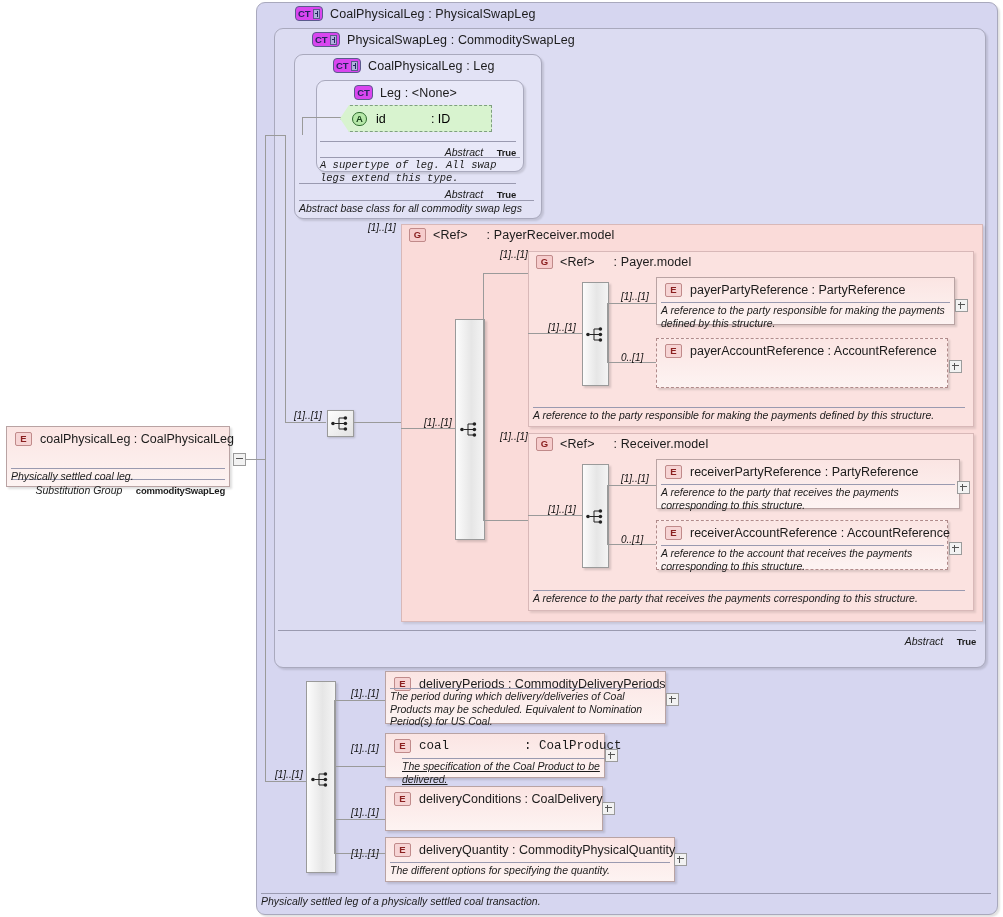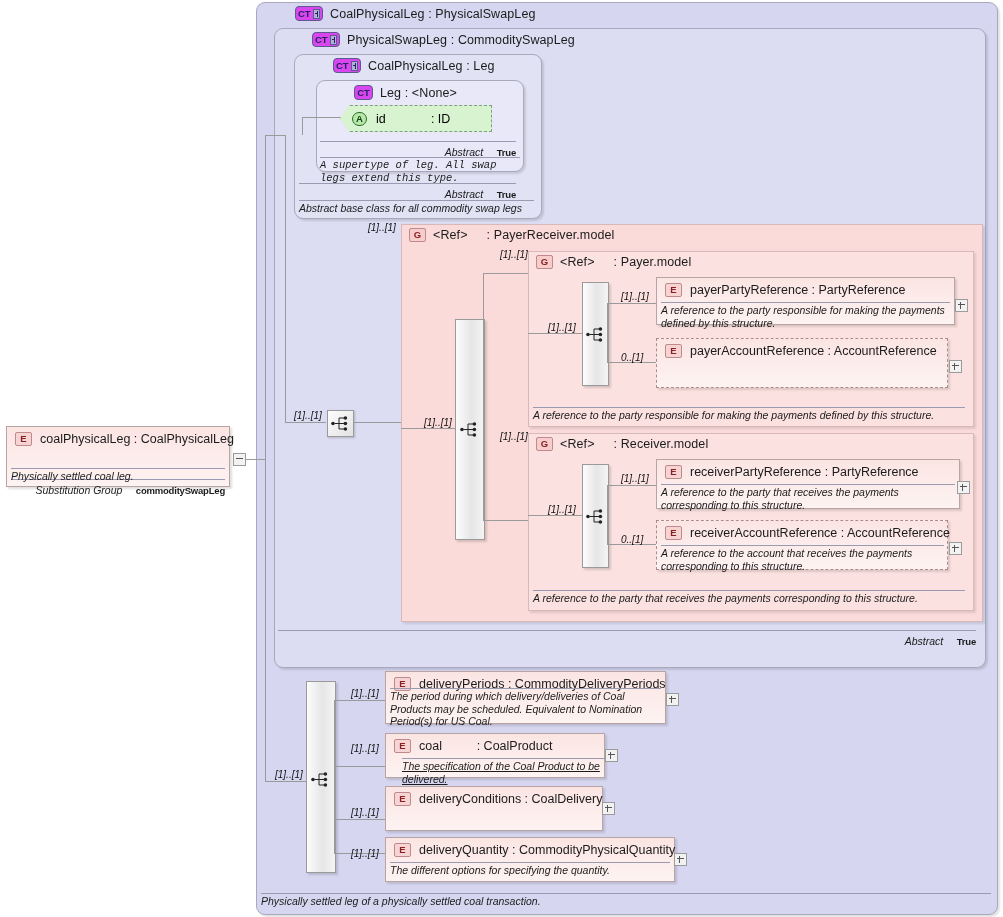--- a/index.html
+++ b/index.html
@@ -331,21 +331,21 @@
       <span class="badge badge-e">E</span>
       <span>deliveryPeriods : CommodityDeliveryPeriods</span>
     </div>
     <div class="edesc" style="left:4px;top:16px;width:271px;">The period during which delivery/deliveries of Coal Products may be scheduled. Equivalent to Nomination Period(s) for US Coal.</div>
   </div>
   <div class="exp plus" style="left:666px;top:693px;"></div>
 
   <div class="el-box" style="left:385px;top:733px;width:218px;height:43px;">
     <div class="etitle" style="left:8px;top:5px;">
       <span class="badge badge-e">E</span>
-      <span style="white-space:pre;">coal          : CoalProduct</span>
+      <span style="white-space:pre;font-family:Liberation Mono, monospace;">coal          : CoalProduct</span>
     </div>
     <div class="edesc" style="left:16px;top:24px;width:210px;text-decoration:underline;">The specification of the Coal Product to be delivered.</div>
   </div>
   <div class="exp plus" style="left:605px;top:749px;"></div>
 
   <div class="el-box" style="left:385px;top:786px;width:216px;height:43px;">
     <div class="etitle" style="left:8px;top:5px;">
       <span class="badge badge-e">E</span>
       <span>deliveryConditions : CoalDelivery</span>
     </div>

